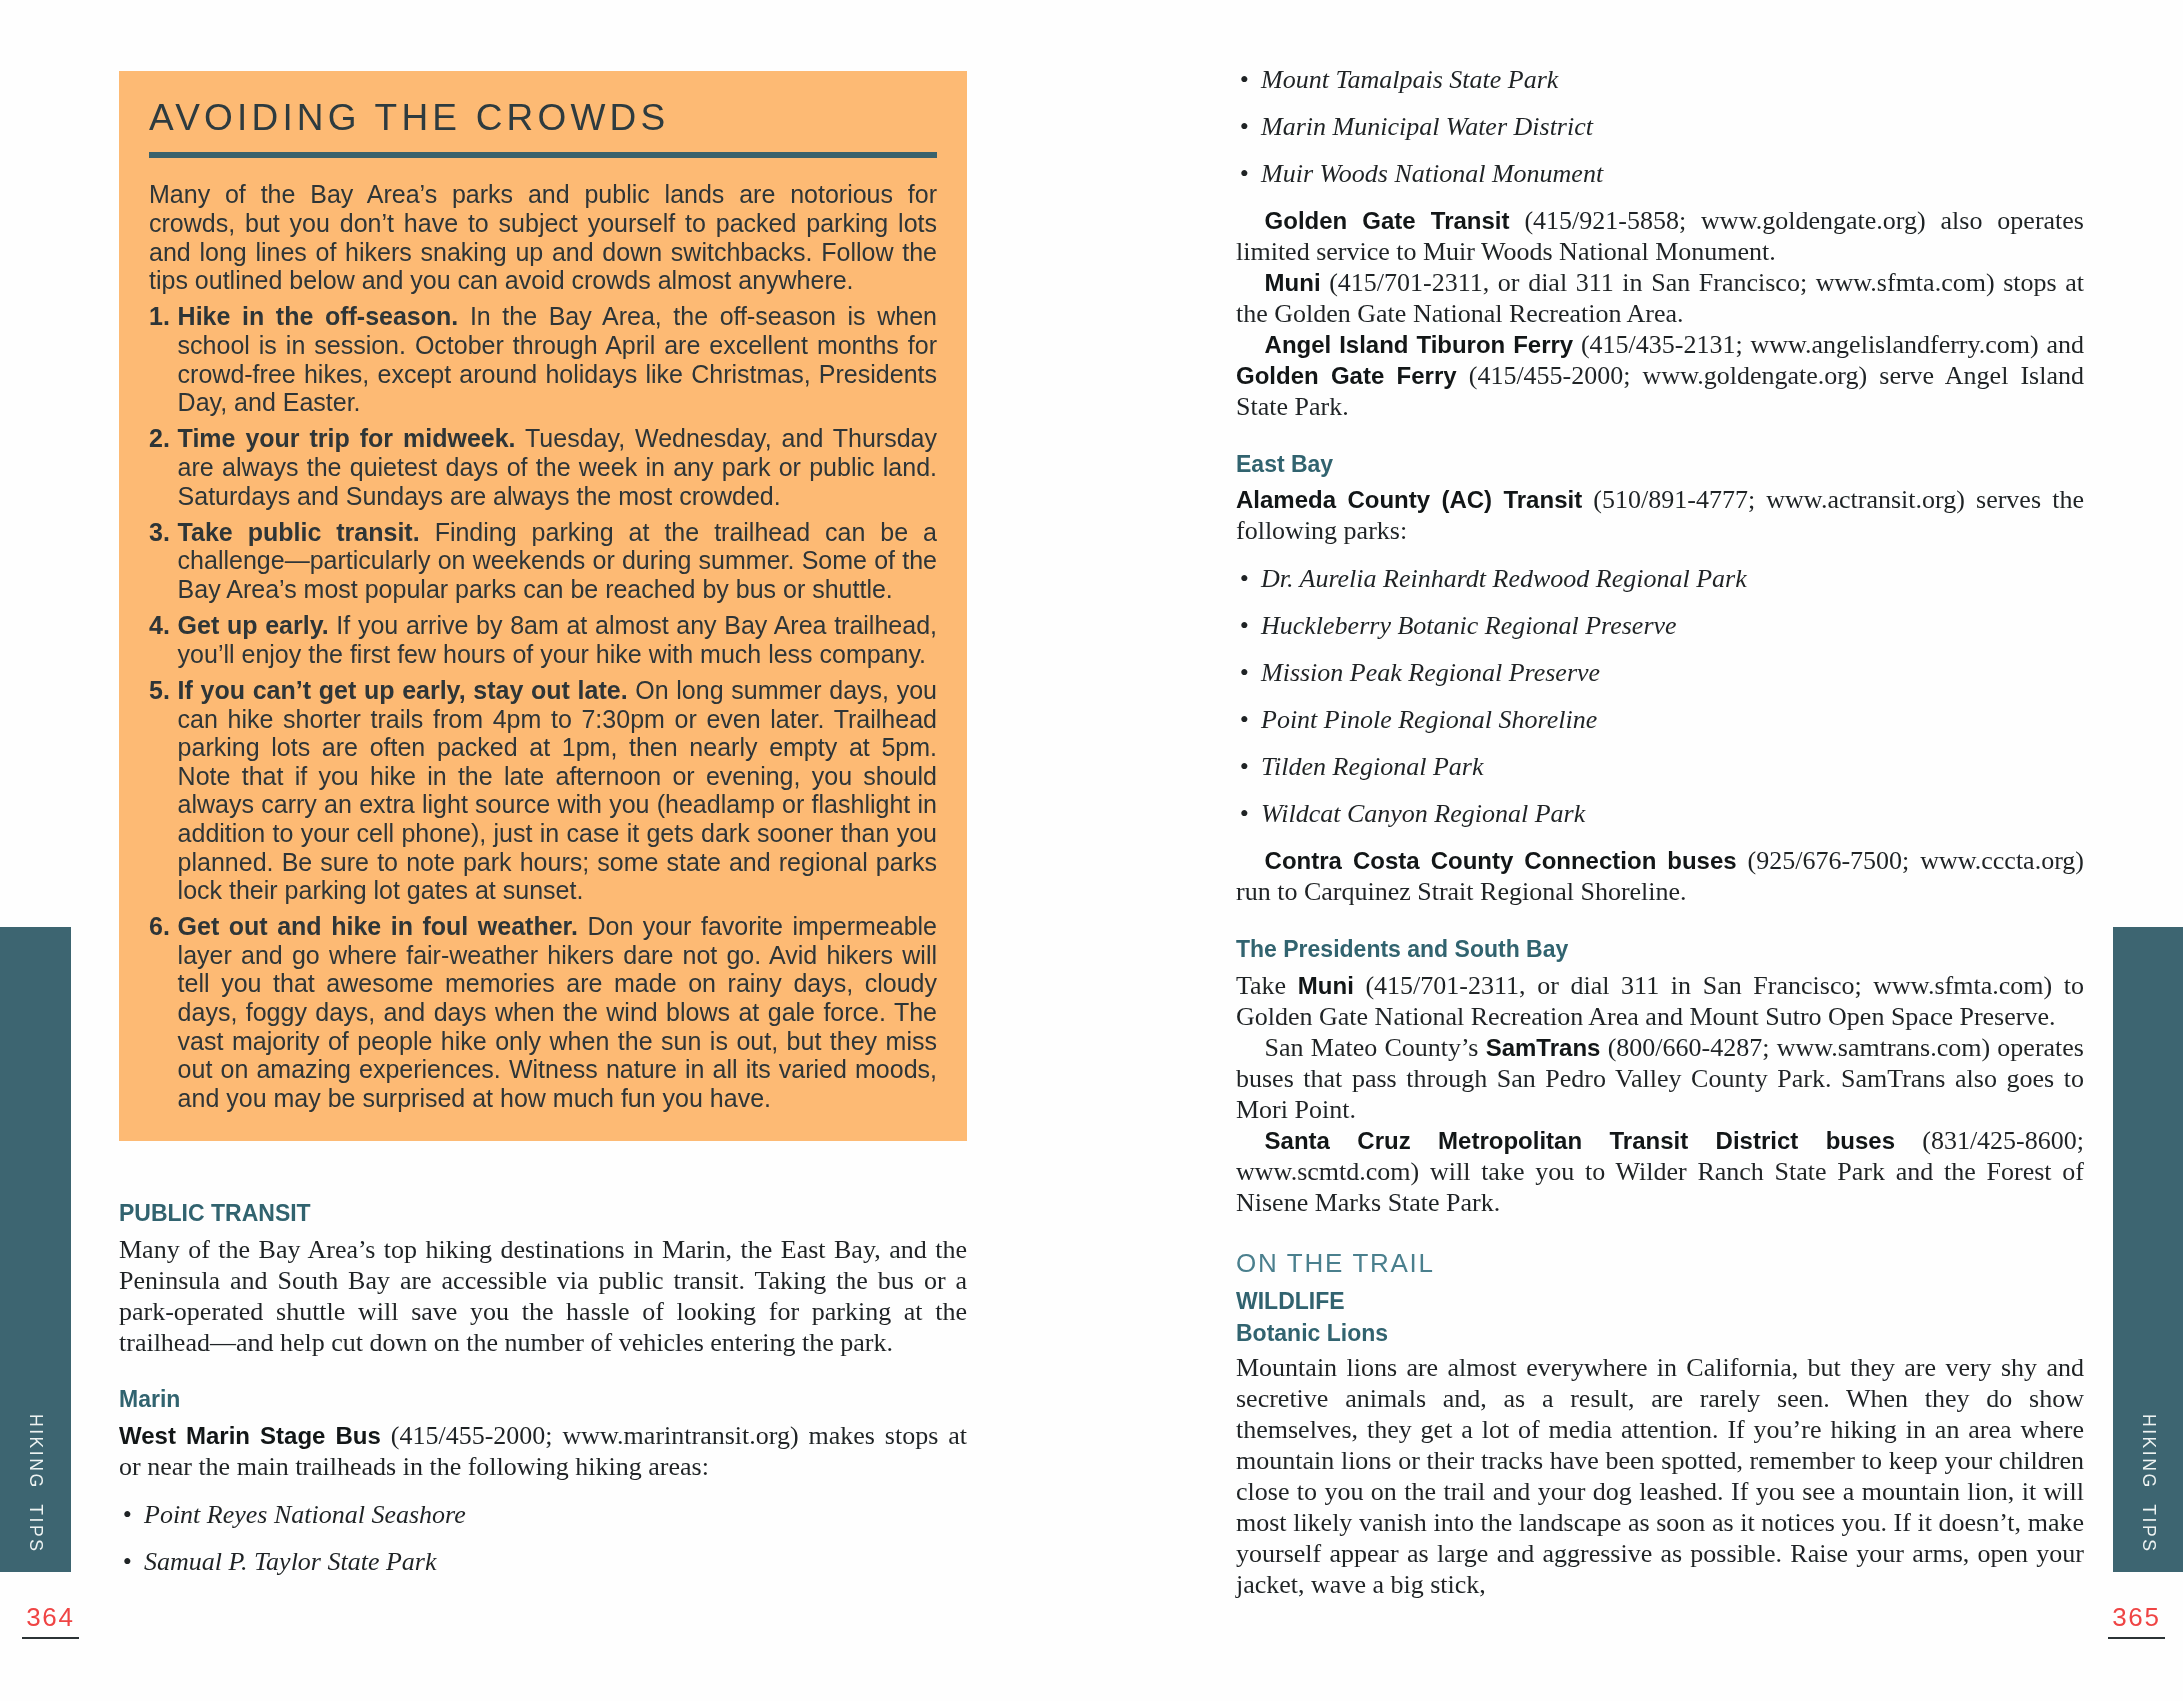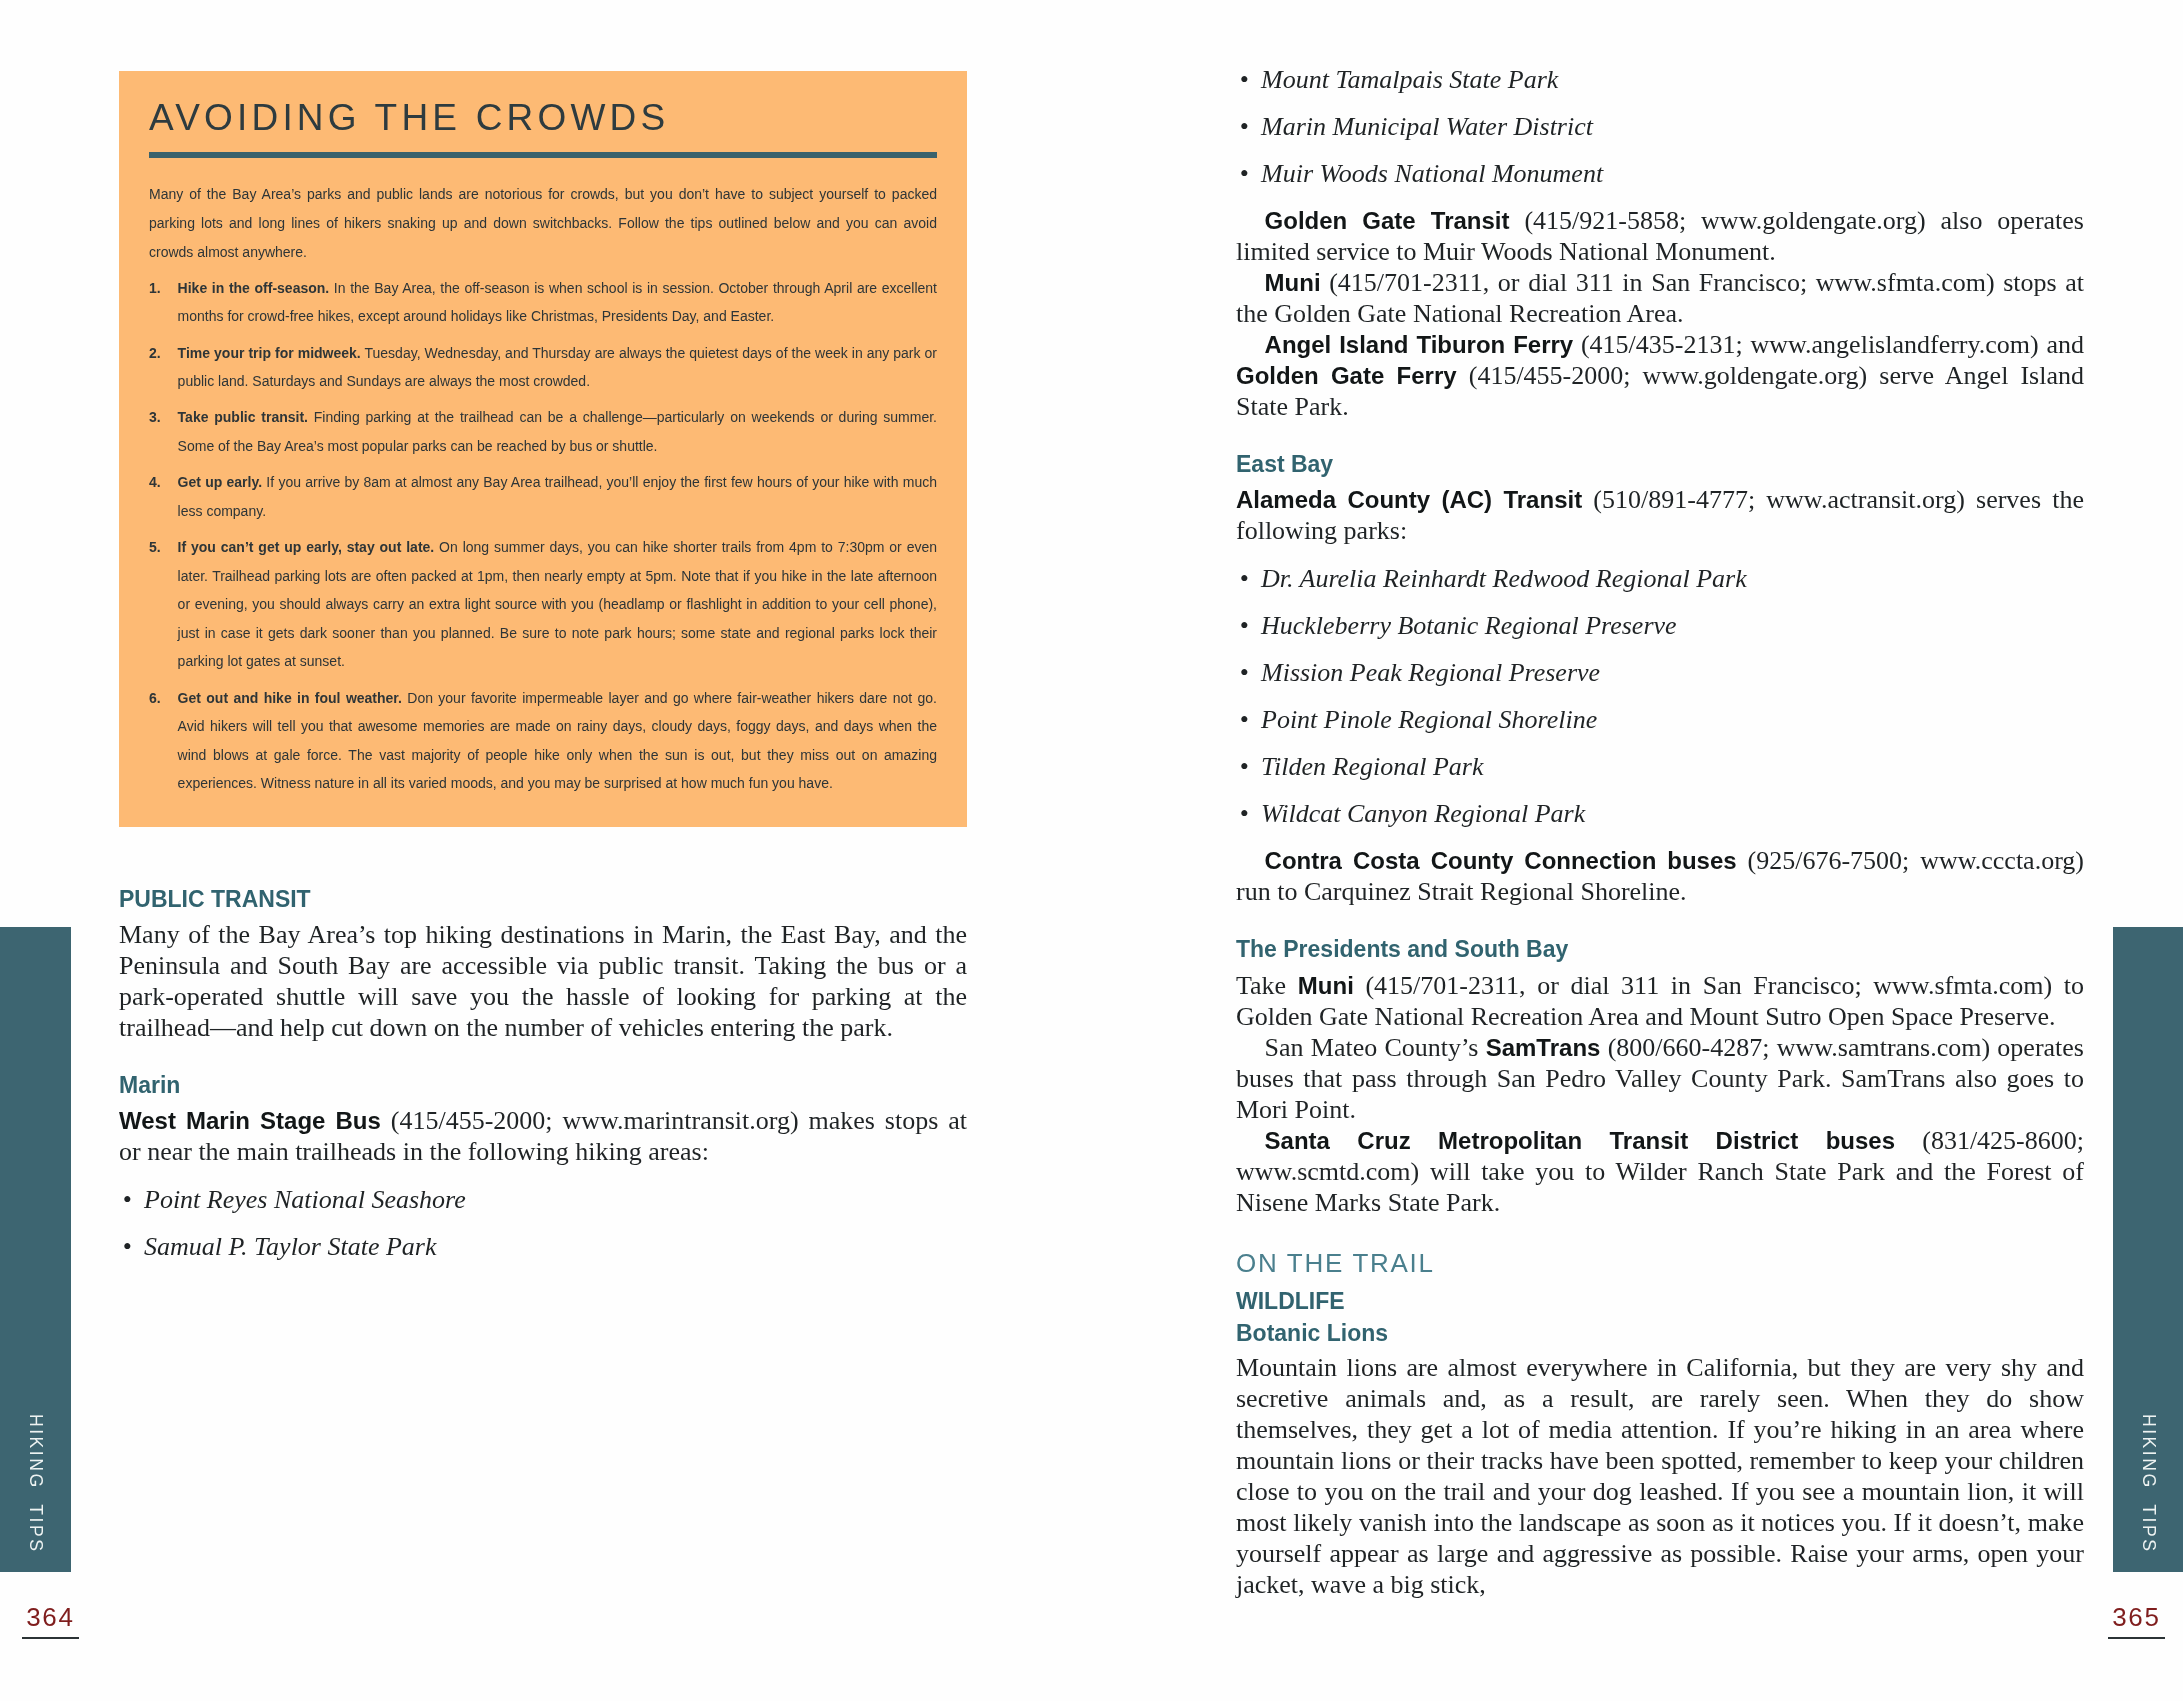--- a/index.html
+++ b/index.html
@@ -12,21 +12,21 @@
   .col-left  { position:absolute; left:119px; top:71px;  width:848px; }
   .col-right { position:absolute; left:1236px; top:64px; width:848px; }
 
   
   .crowds-box { background:#fdba74; padding:25px 30px 28.6px 30px; }
   .box-title {
     font-size:37px; font-weight:400; letter-spacing:4.2px;
     color:#2e3b3f; line-height:44px; white-space:nowrap;
   }
   .box-rule { height:6.7px; background:#3a626c; margin-top:11.8px; }
-  .box-copy { font-size:14px; line-height:28.6px; color:#2e3537; }
+  .box-copy { font-size:25px; line-height:28.6px; color:#2e3537; }
   .box-intro { margin-top:22px; text-align:justify; }
   .box-list { margin:5px 0 0 0; padding:0; list-style:none; }
   .box-item { display:flex; margin-top:7.6px; }
   .box-item .n { flex:none; width:28.6px; font-weight:700; }
   .box-item .it { flex:1; text-align:justify; }
   .box-item .it .blead { font-weight:700; }
 
   
   .serif { font-family:"Liberation Serif", serif; font-size:26px; line-height:31px; color:#1f2325; }
   p.bp { margin:0; text-align:justify; }
@@ -55,21 +55,21 @@
   .tab-left  { left:0; }
   .tab-right { left:2113px; }
   .vtext {
     position:absolute; bottom:18.5px; left:50%; transform:translateX(-50%);
     writing-mode:vertical-rl; color:#eef3f2;
     font-size:17.6px; letter-spacing:2.5px; word-spacing:7.6px; white-space:nowrap;
   }
 
   
   .pagenum {
-    position:absolute; top:1602px; font-size:26px; letter-spacing:1.7px; color:#7f1d1d;
+    position:absolute; top:1602px; font-size:26px; letter-spacing:1.7px; color:#ef4444;
   }
   .pagenum .pn-inner { display:inline-block; border-bottom:2.5px solid #2b3335; padding:0 4.2px 4.2px 4.2px; }
   .pagenum-left  { left:22px; }
   .pagenum-right { left:2108px; }
 </style>
 </head>
 <body>
 
 <div class="sheet">
 

